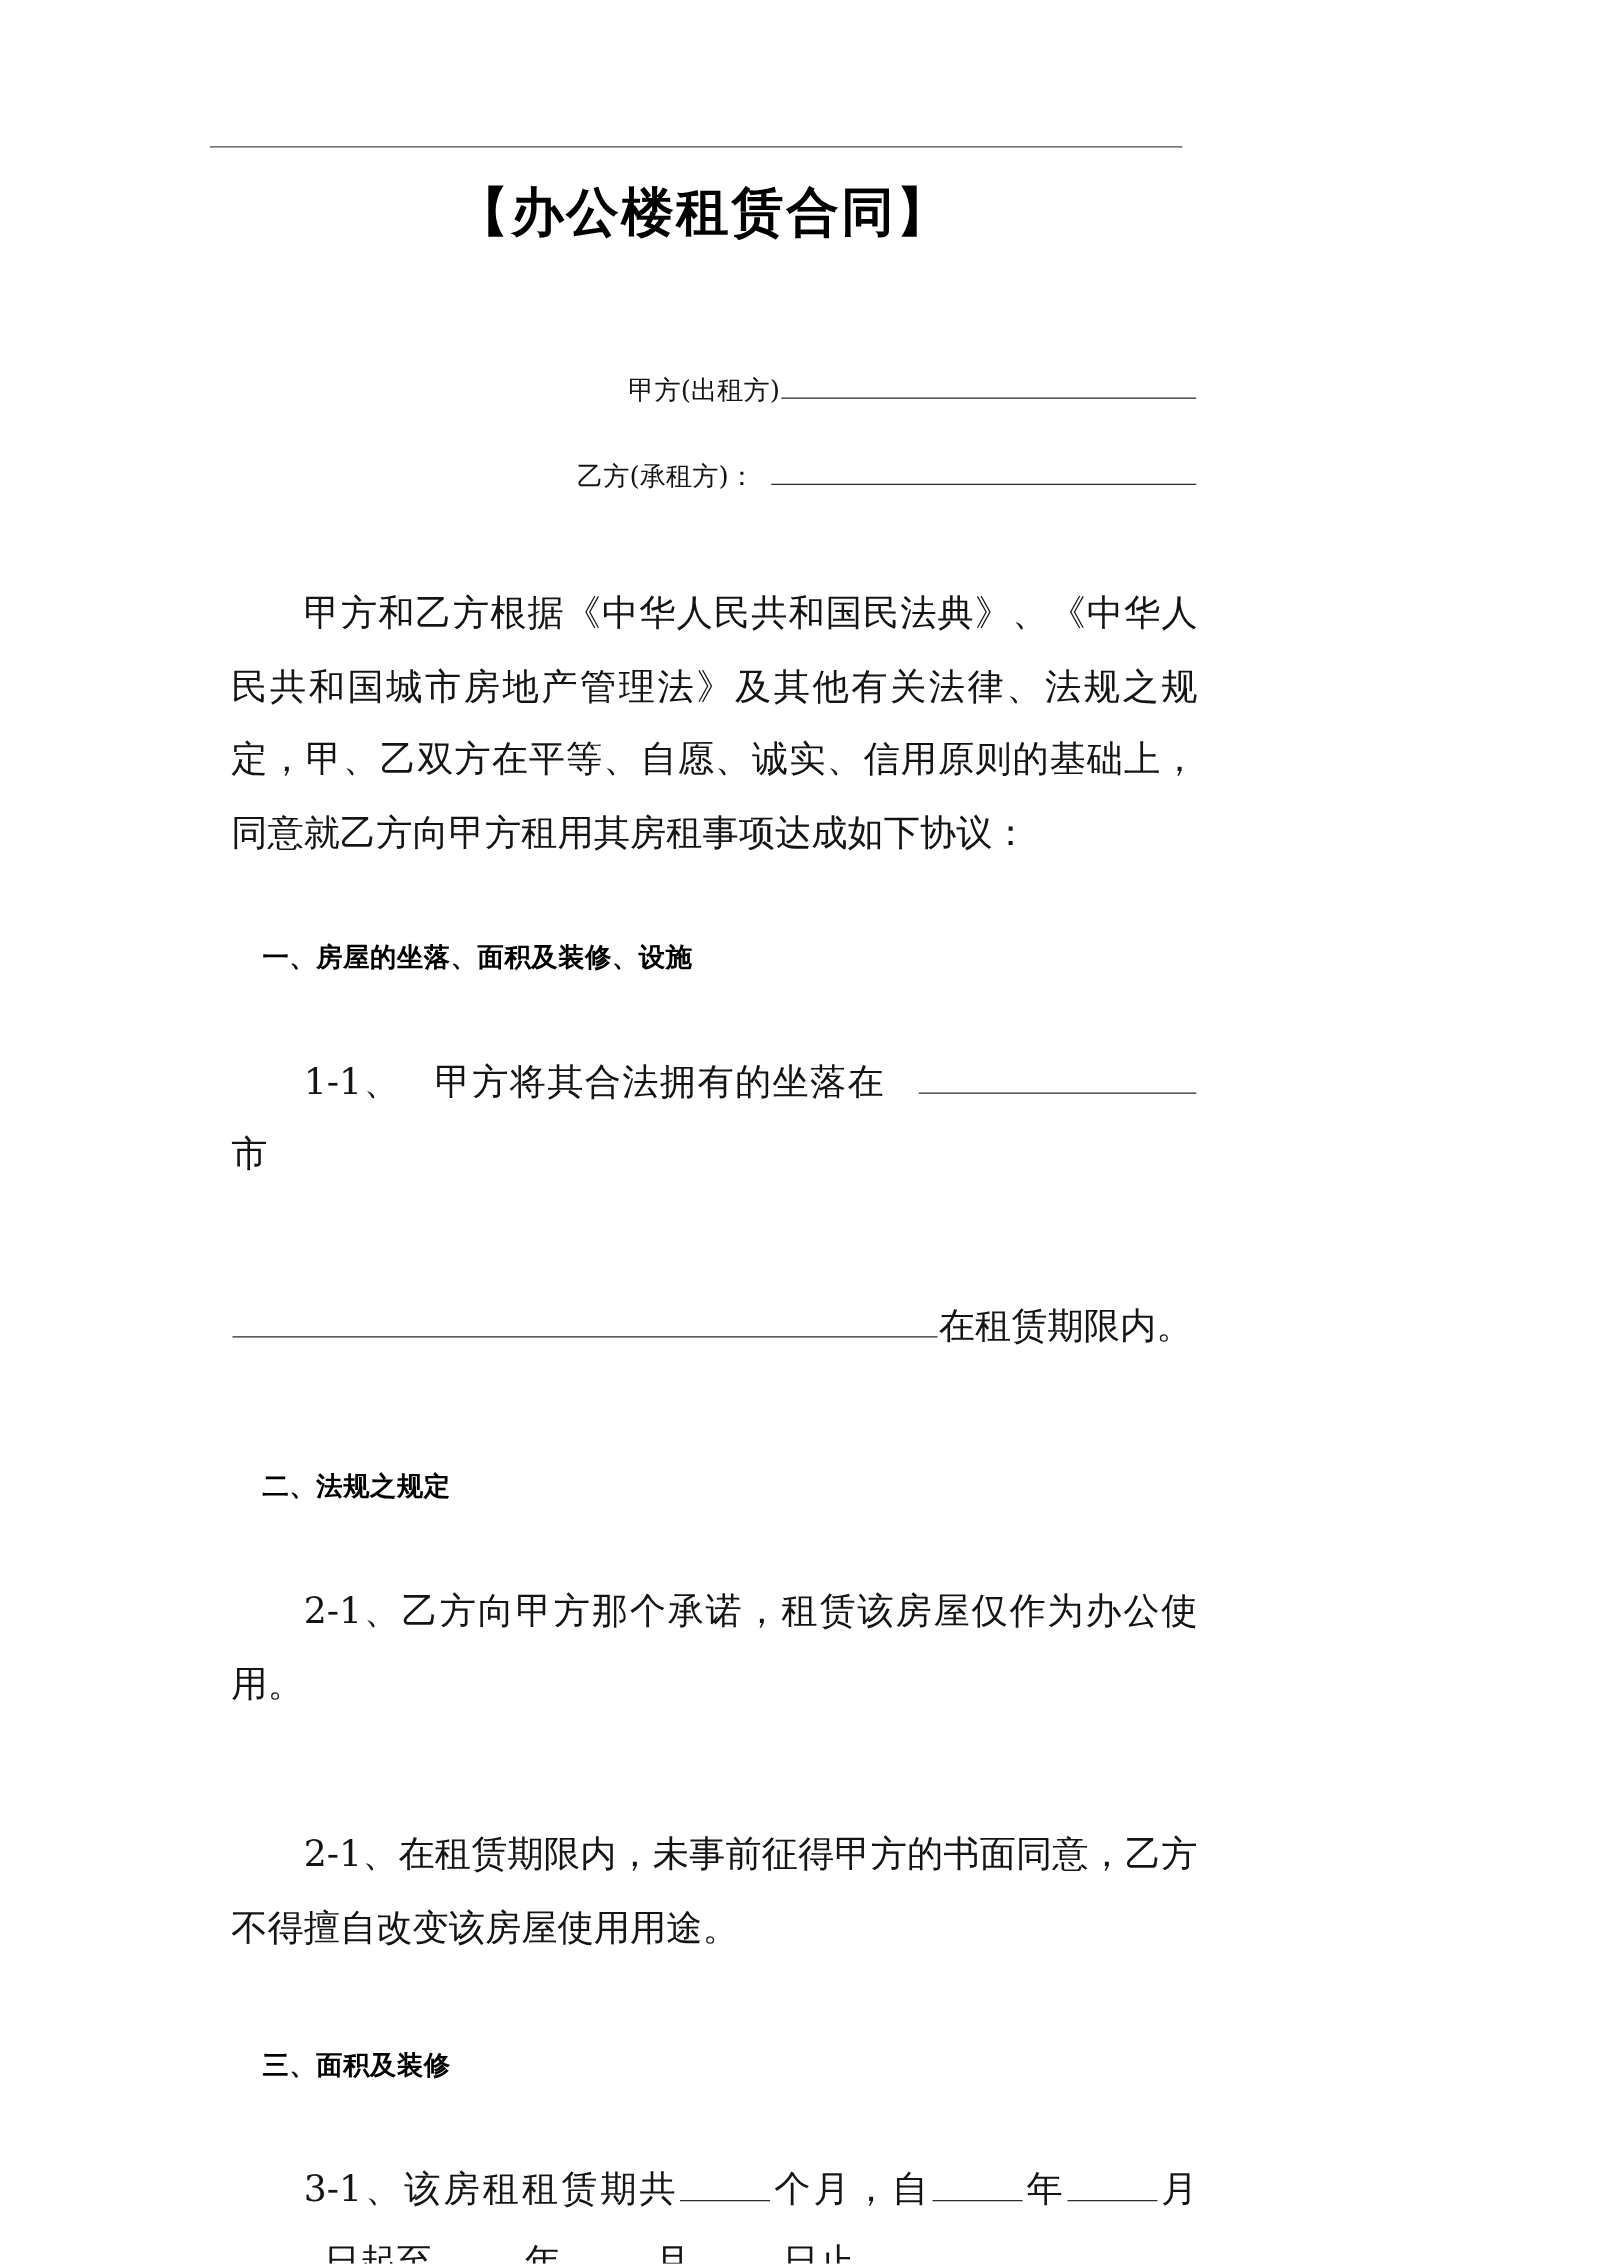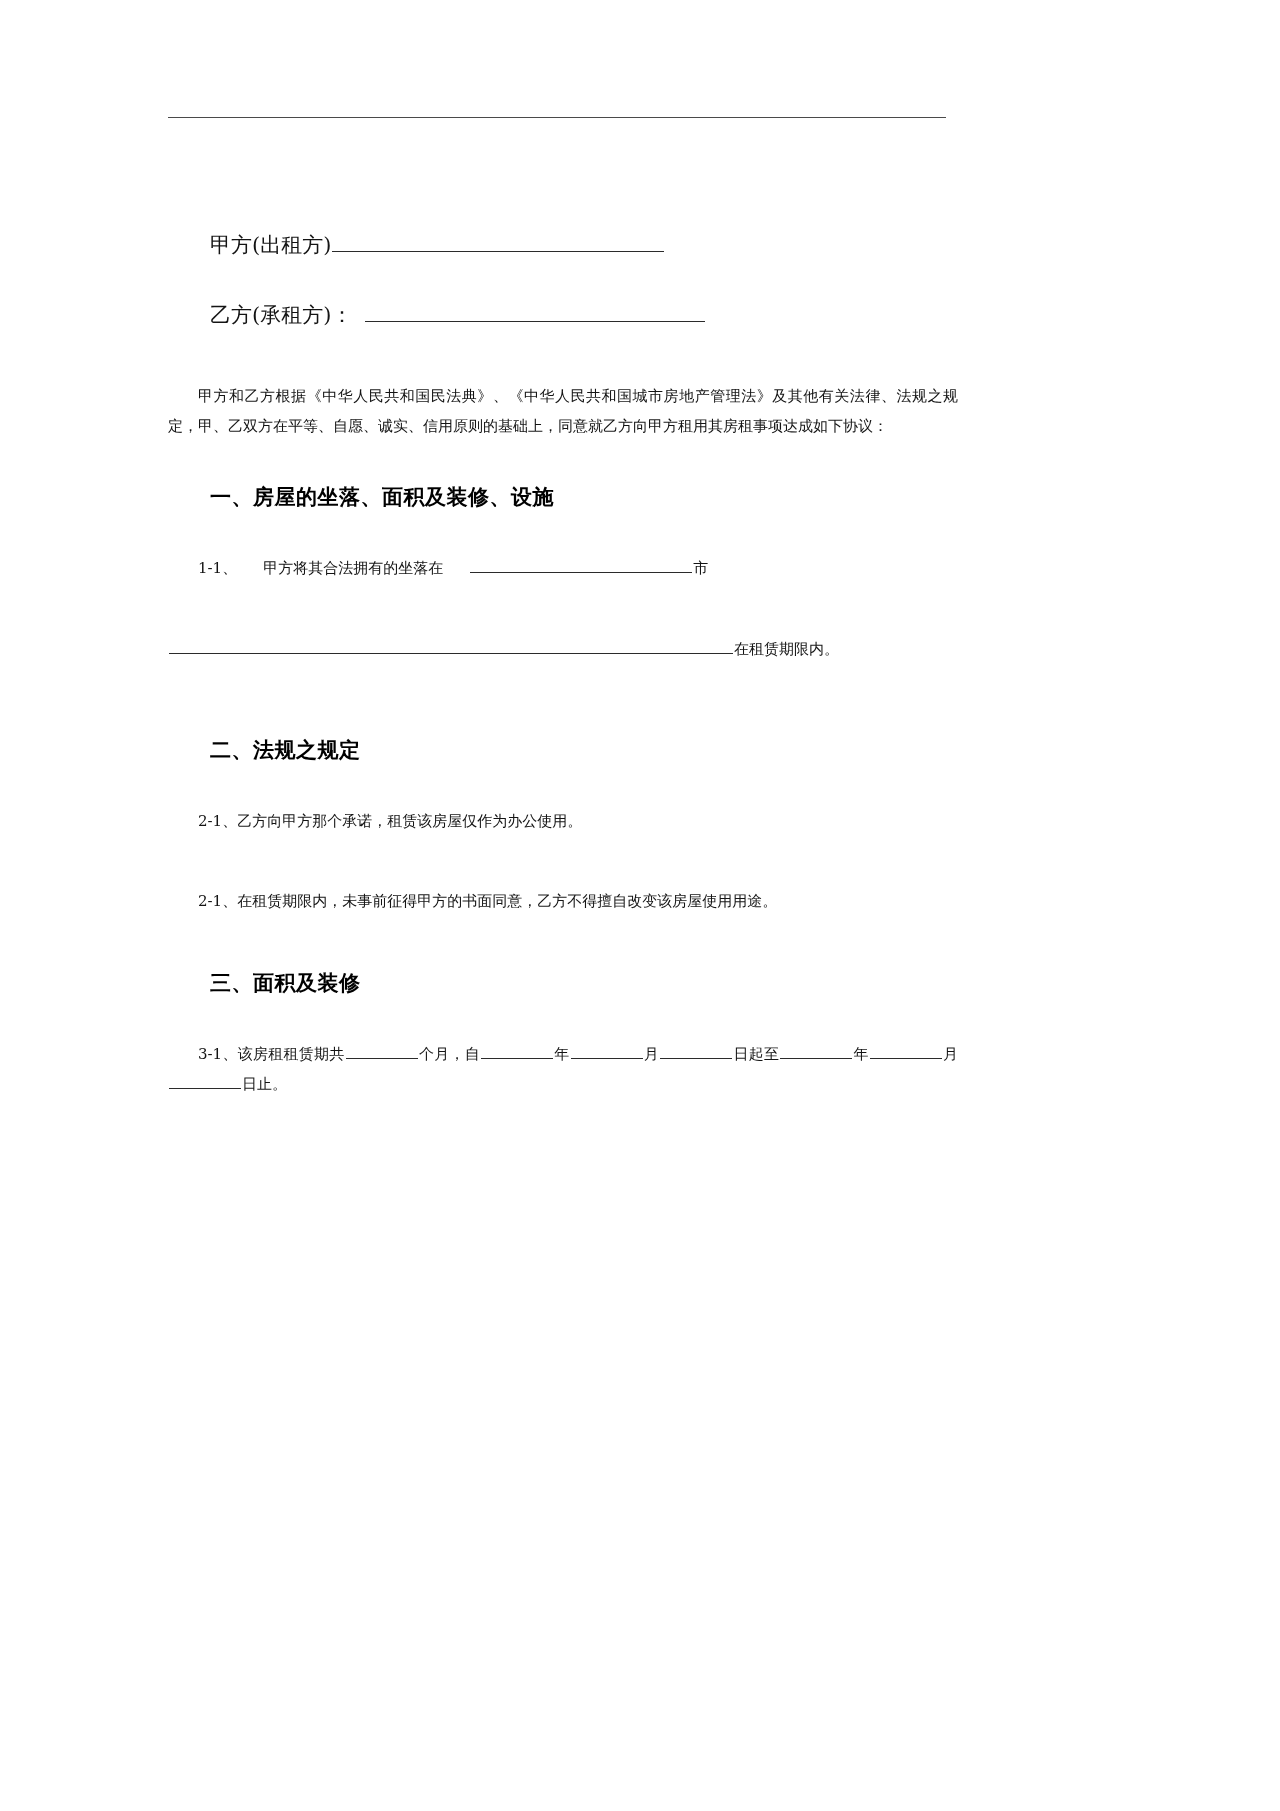--- a/index.html
+++ b/index.html
@@ -48,27 +48,29 @@
   }
   .gap-after-title { height: 96px; }
   .gap-sm { height: 20px; }
   .gap-md { height: 30px; }
   .party-line {
     font-size: 21px;
     line-height: 1.9;
     padding-left: 42px;
     white-space: nowrap;
     color: #141414;
+    text-align: right;
   }
   .para {
-    font-size: 15px;
+    font-size: 29px;
     line-height: 2.02;
     text-align: justify;
     text-justify: inter-ideograph;
     color: #141414;
+    margin-left: 17px;
   }
   .para.indent {
     text-indent: 2em;
   }
   .section-heading {
     font-size: 21px;
     font-weight: bold;
     line-height: 2.0;
     text-indent: 2em;
     color: #000000;
@@ -93,20 +95,21 @@
 </style>
 </head>
 <body>
 
 <div class="page">
 
   <div class="header-rule"></div>
 
   <div class="content">
 
+    <h1 class="doc-title">【办公楼租赁合同】</h1>
 
     <div class="gap-after-title"></div>
 
     <div class="party-line">
       <span>甲方(出租方)</span><span class="blank w-party-a"></span>
     </div>
 
     <div class="gap-md"></div>
 
     <div class="party-line">

